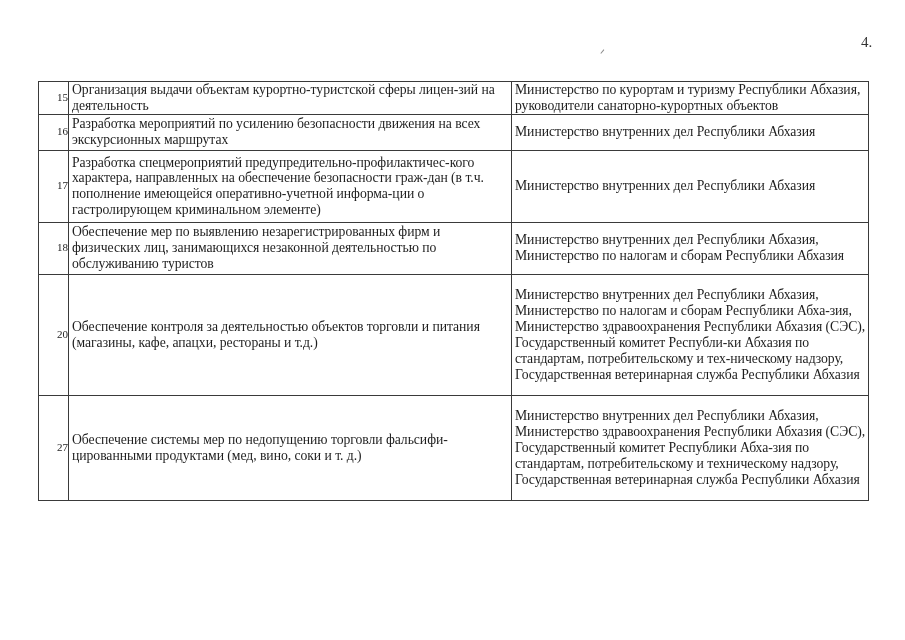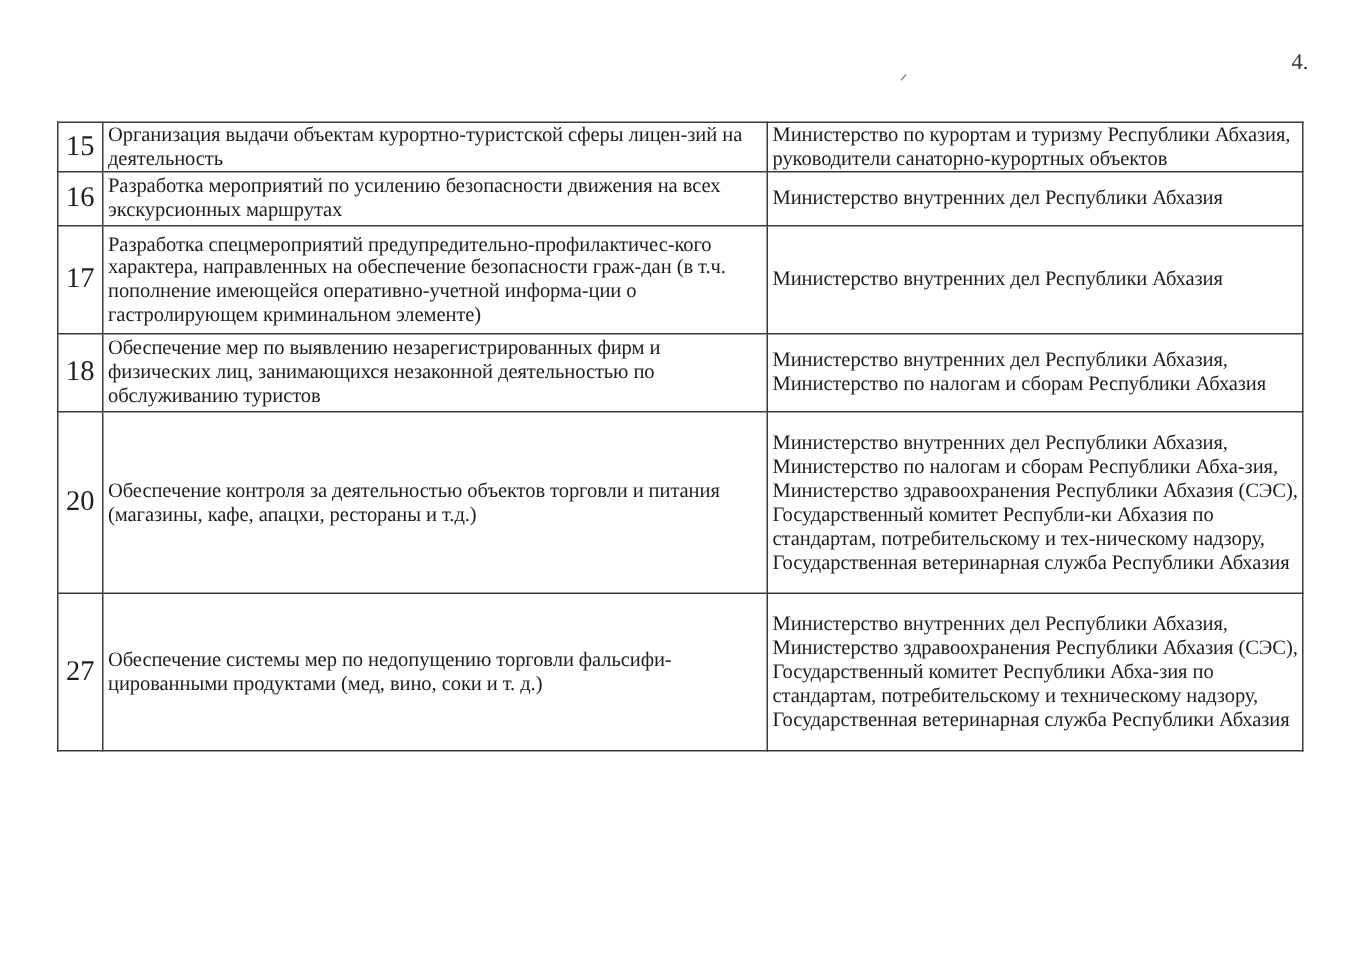--- a/index.html
+++ b/index.html
@@ -41,22 +41,22 @@
   }
   table.plan td {
     border: 1.6px solid #3a3a3a;
     font-size: 13.7px;
     line-height: 15.9px;
     padding: 0 2px 0 3px;
     vertical-align: middle;
     letter-spacing: -0.05px;
   }
   table.plan td.num {
-    text-align: center;
-    font-size: 19px;
+    text-align: right;
+    font-size: 11px;
     padding: 0;
   }
   col.c-num { width: 30px; }
   col.c-measure { width: 443px; }
   col.c-resp { width: 357px; }
   td.measure { padding-left: 4px; margin-left: 34px; }
   td.resp { padding-left: 5px; margin-top: 30px; }
   tr.r15 { height: 32px; }
   tr.r16 { height: 36px; }
   tr.r17 { height: 72px; }

